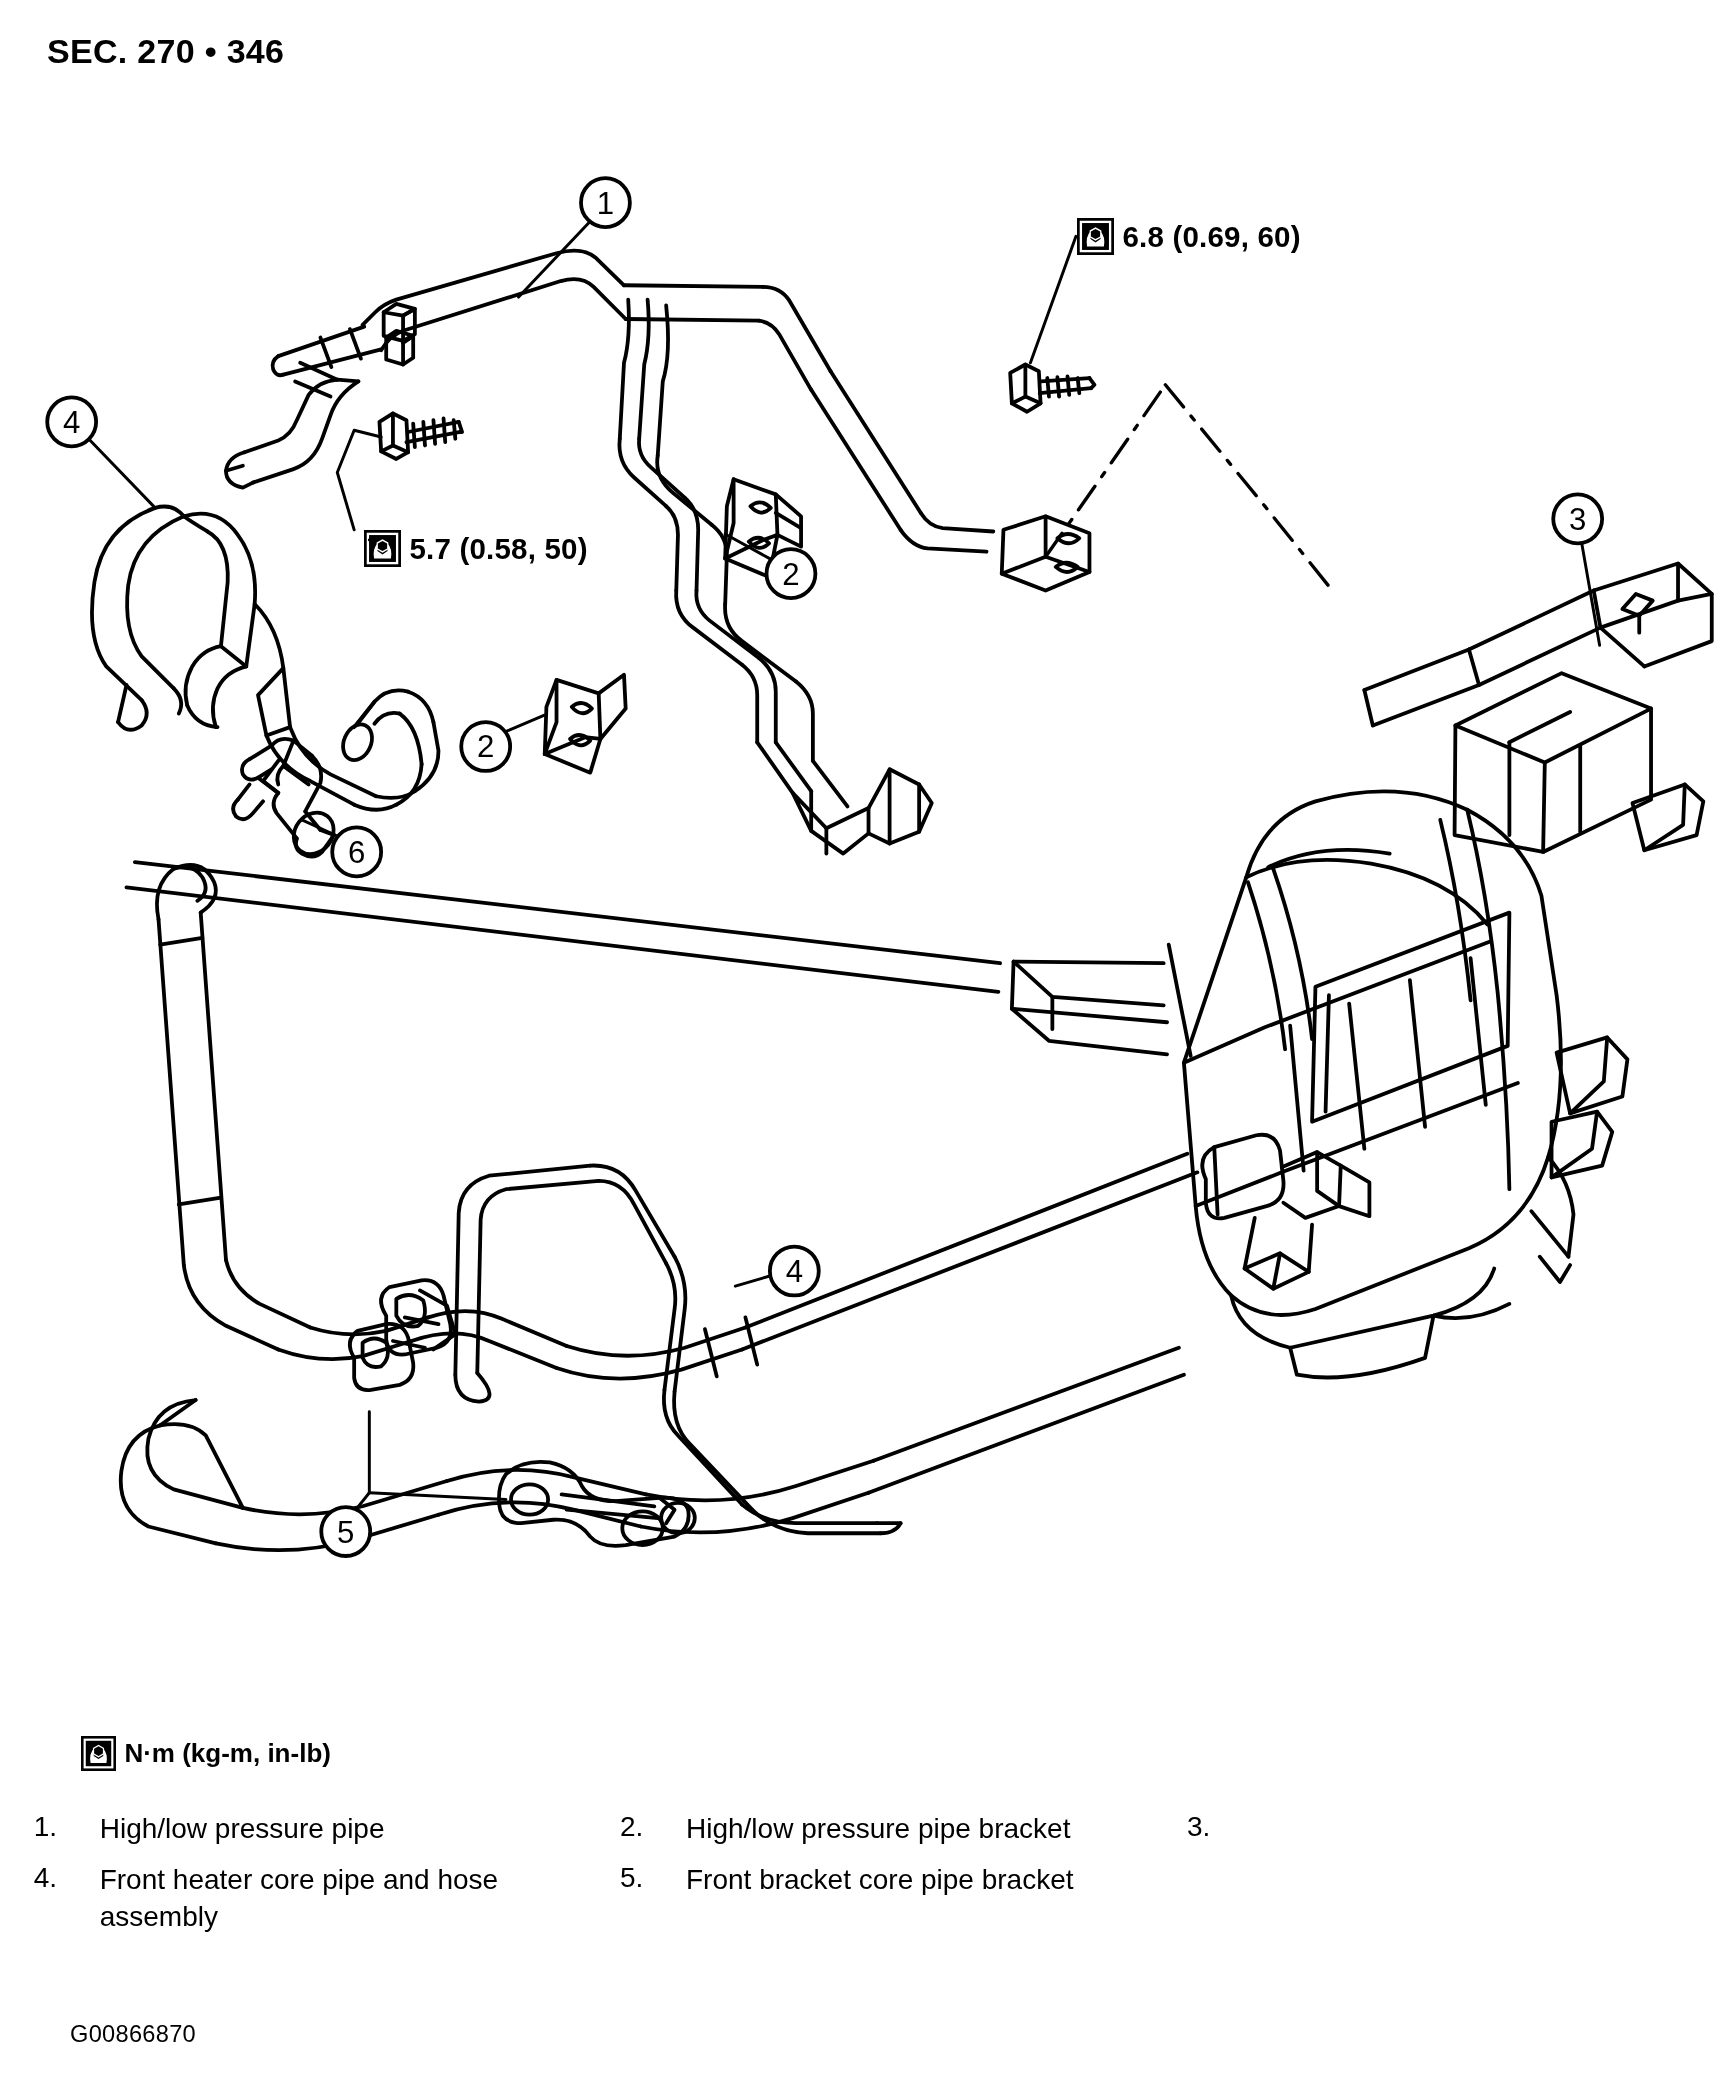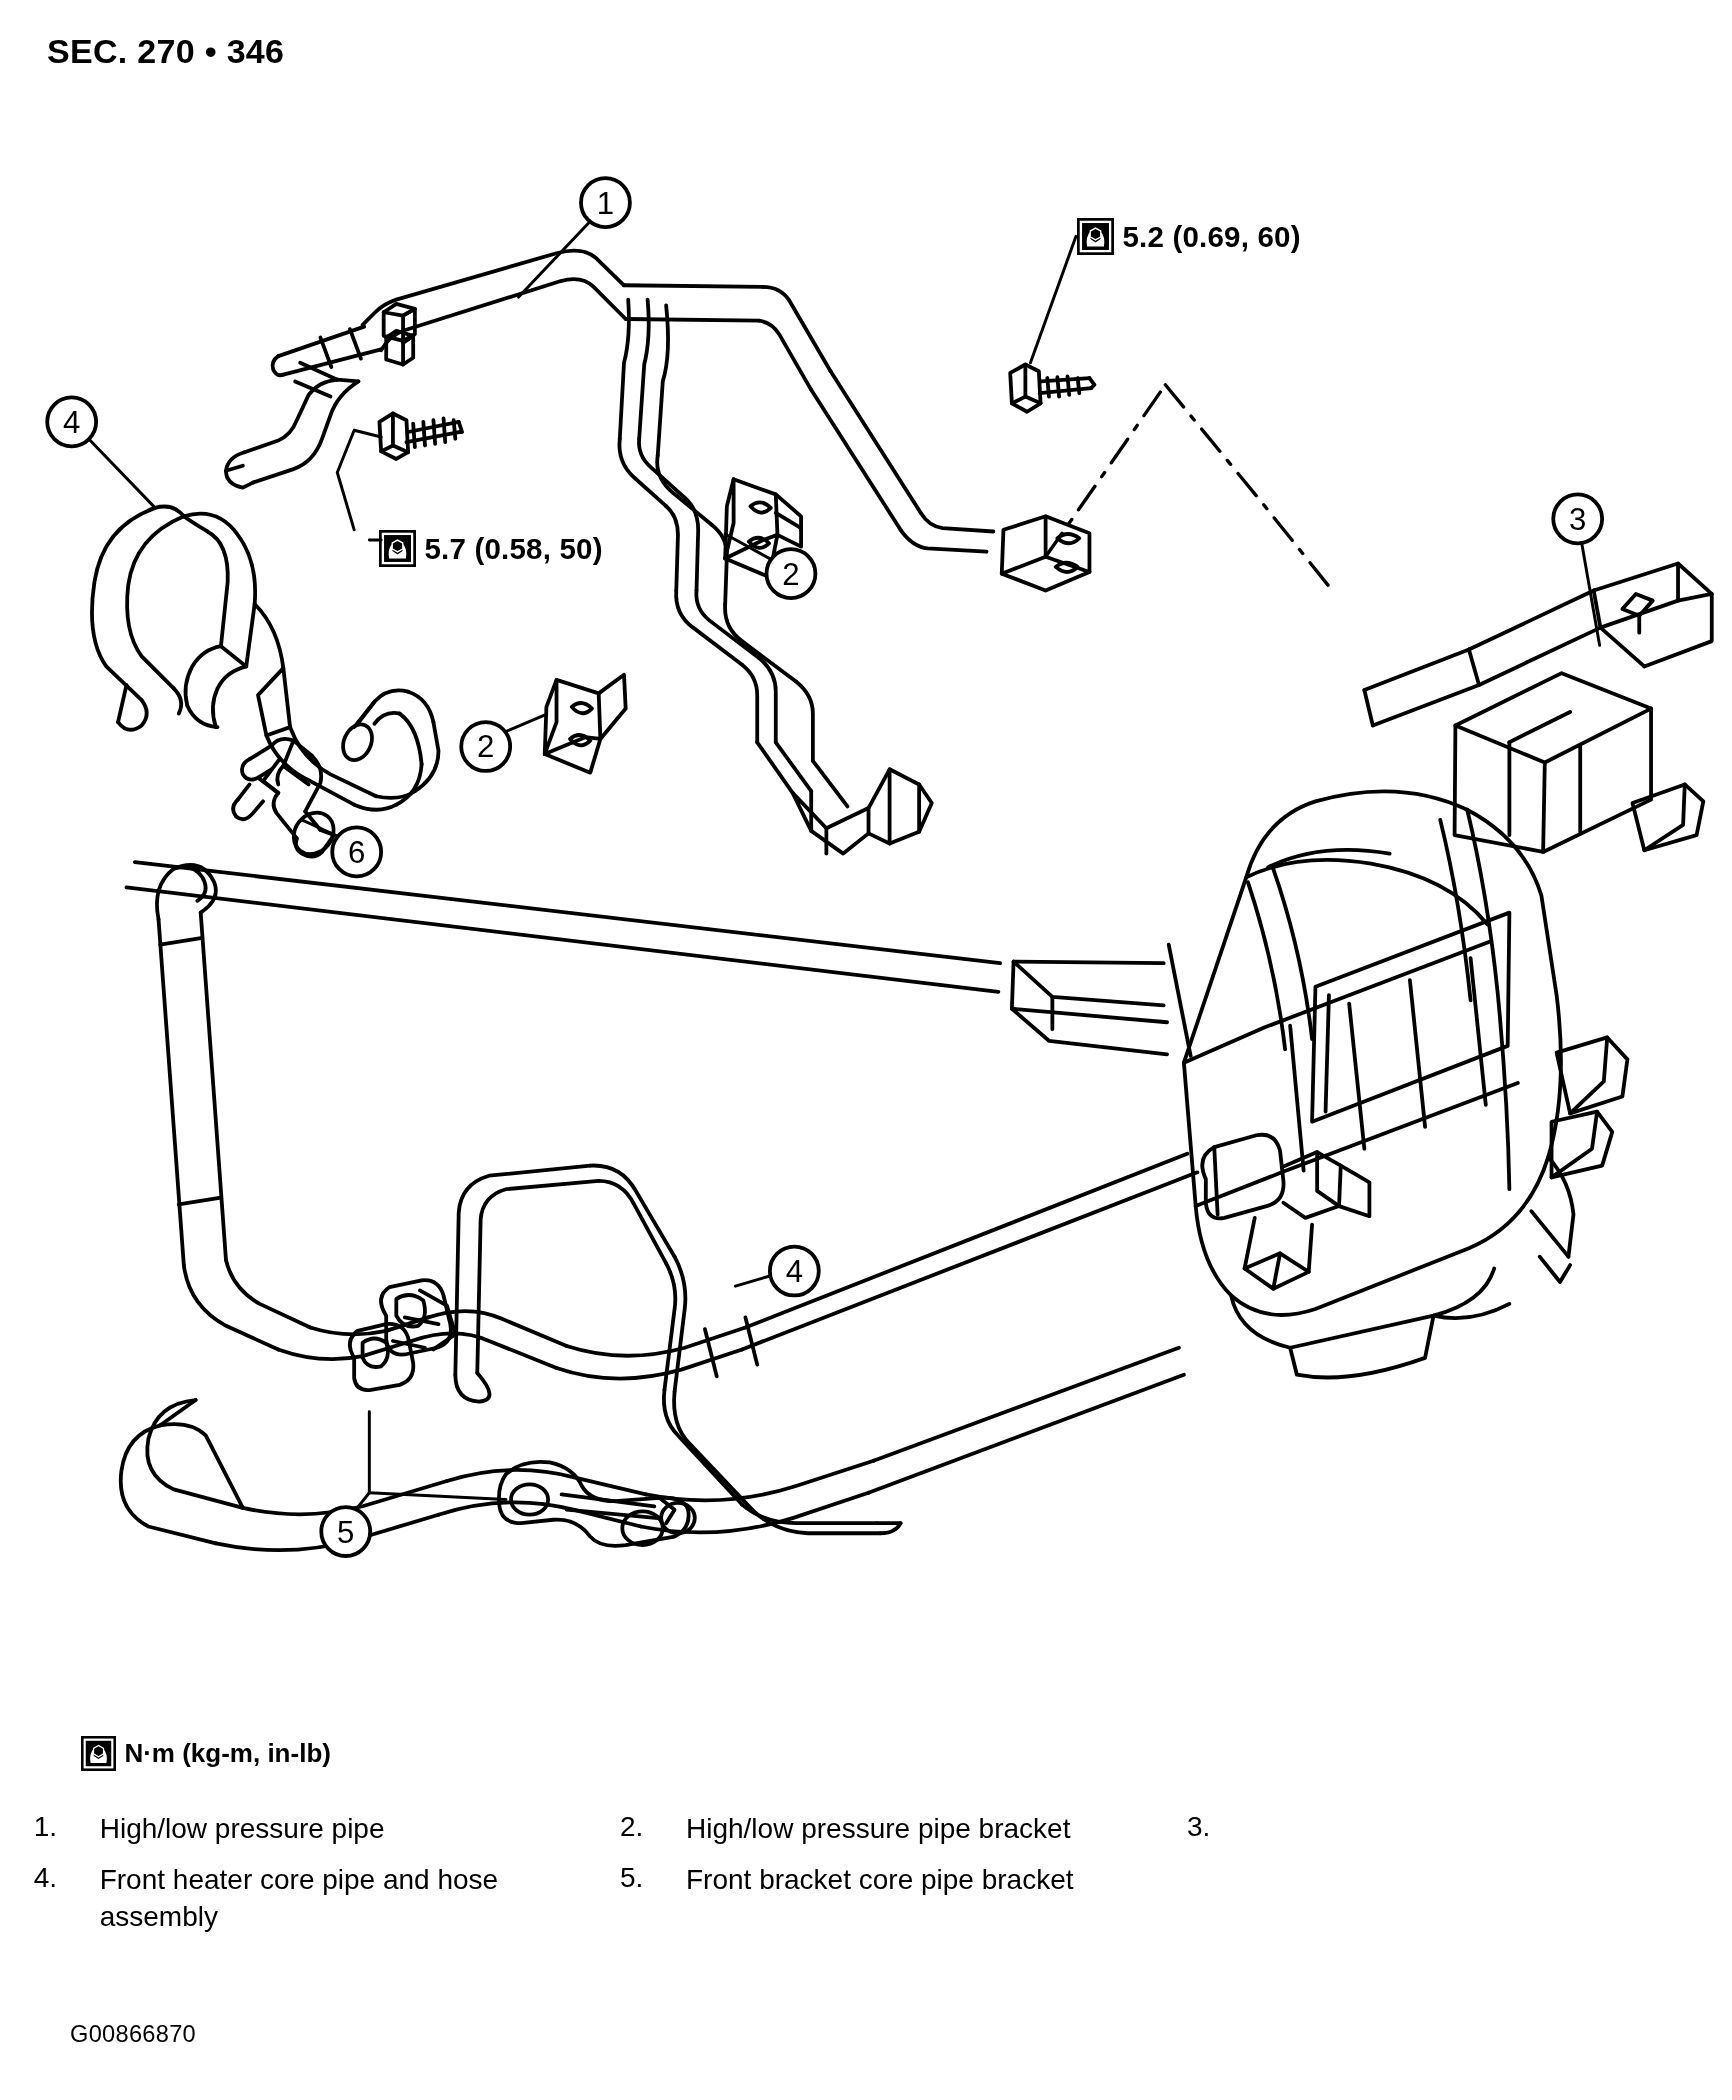--- a/index.html
+++ b/index.html
@@ -49,21 +49,21 @@
     flex: 0 0 auto;
     display: block;
   }
   .torque-text {
     font-size: 29.5px;
     font-weight: bold;
     margin-left: 8.4px;
     letter-spacing: 0.2px;
   }
   #torque-top-right { left: 1077px; top: 218px; }
-  #torque-mid-left  { left: 379px;  top: 530px; }
+  #torque-mid-left  { left: 364px;  top: 530px; }
 
   
   #front-marker {
     position: absolute;
     left: 1293px;
     top: 1550px;
   }
   #front-label {
     font-size: 30px;
     font-weight: bold;
@@ -485,21 +485,21 @@
   </svg>
 
   <div class="torque-spec" id="torque-top-right">
     <svg class="torque-icon" viewBox="0 0 44 44">
       <rect x="1.5" y="1.5" width="41" height="41" fill="none" stroke="#000" stroke-width="3.5"></rect>
       <rect x="6" y="6" width="32" height="32" fill="#000"></rect>
       <path d="M 12 34 Q 10 22 16 16 L 16 25 L 22 29 L 28 25 L 28 16 Q 34 22 32 34 Z" fill="#fff"></path>
       <polygon points="22,11 29,15 29,23 22,27 15,23 15,15" fill="#fff"></polygon>
       <polygon points="22,13 27.5,16 27.5,22 22,25 16.5,22 16.5,16" fill="#000"></polygon>
     </svg>
-    <span class="torque-text">5.2 (0.69, 60)</span>
+    <span class="torque-text">6.8 (0.69, 60)</span>
   </div>
 
   <div class="torque-spec" id="torque-mid-left">
     <svg class="torque-icon" viewBox="0 0 44 44">
       <rect x="1.5" y="1.5" width="41" height="41" fill="none" stroke="#000" stroke-width="3.5"></rect>
       <rect x="6" y="6" width="32" height="32" fill="#000"></rect>
       <path d="M 12 34 Q 10 22 16 16 L 16 25 L 22 29 L 28 25 L 28 16 Q 34 22 32 34 Z" fill="#fff"></path>
       <polygon points="22,11 29,15 29,23 22,27 15,23 15,15" fill="#fff"></polygon>
       <polygon points="22,13 27.5,16 27.5,22 22,25 16.5,22 16.5,16" fill="#000"></polygon>
     </svg>

